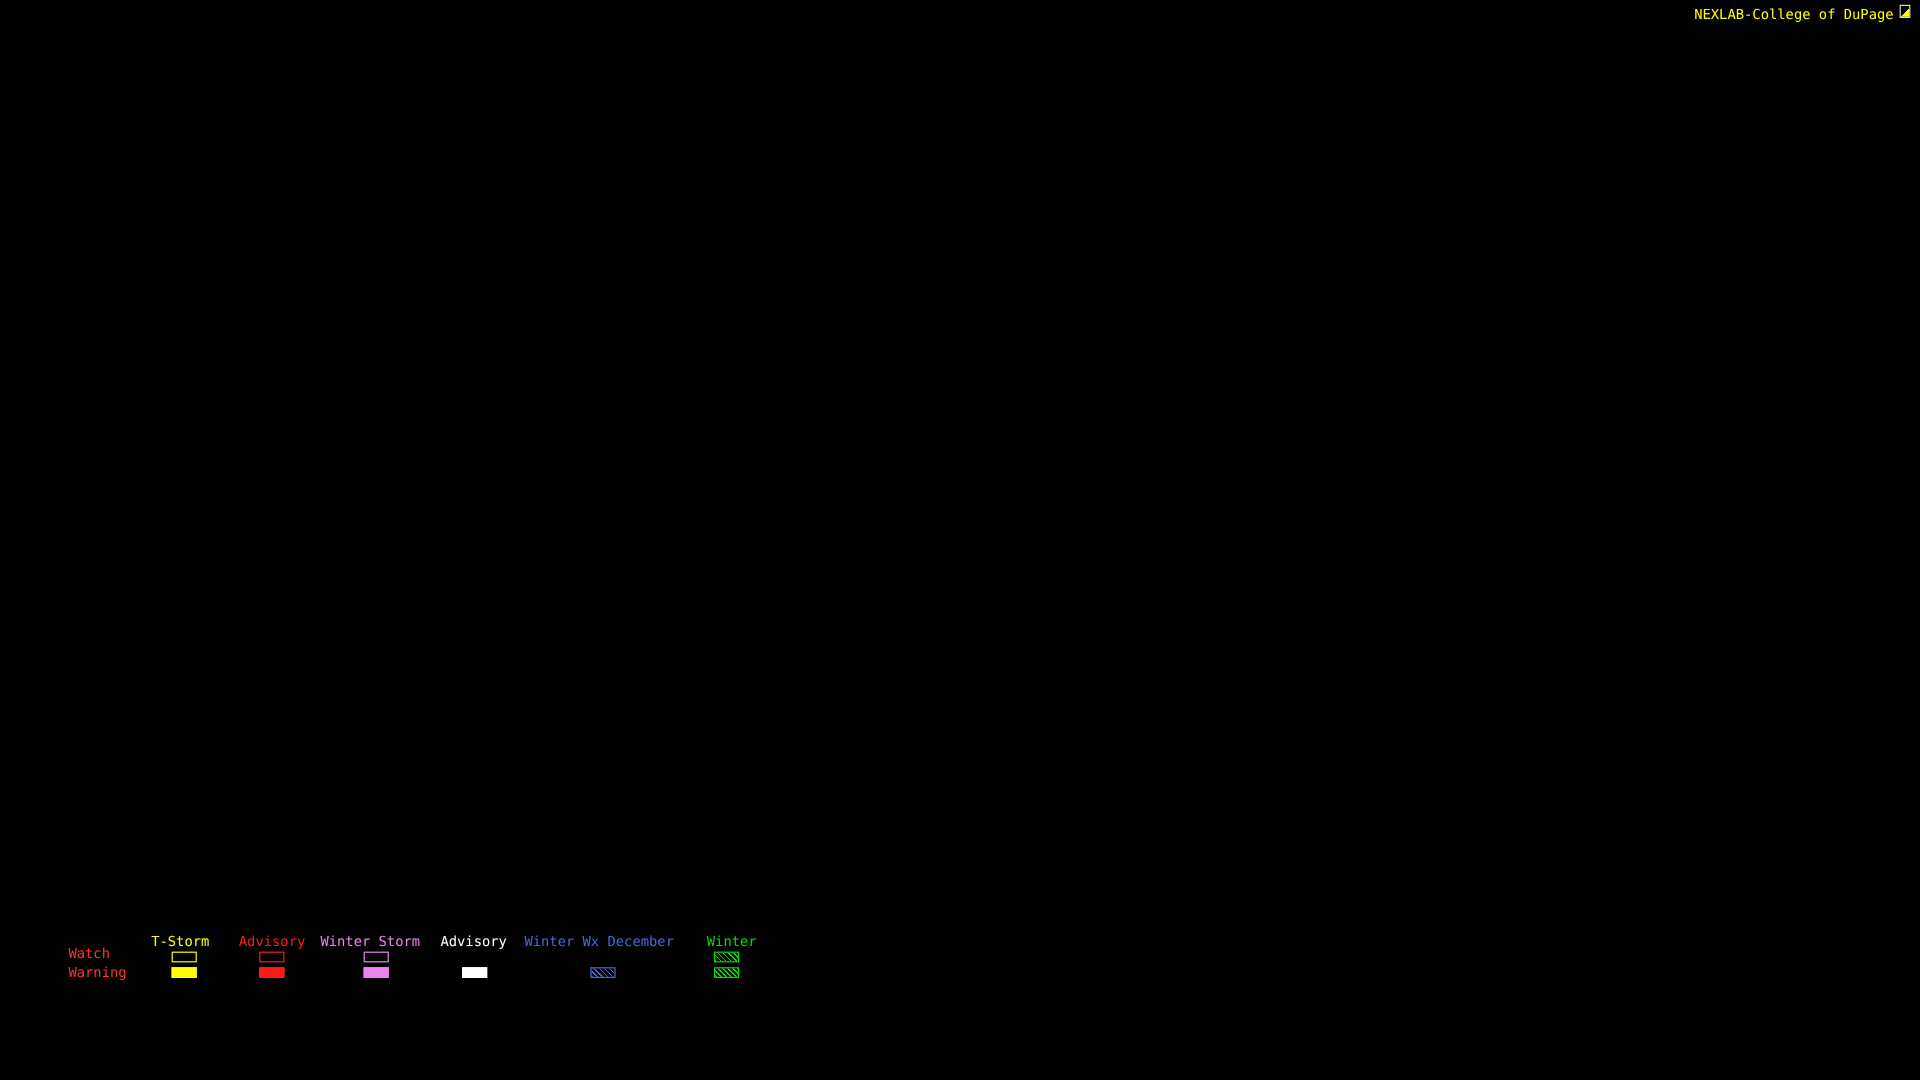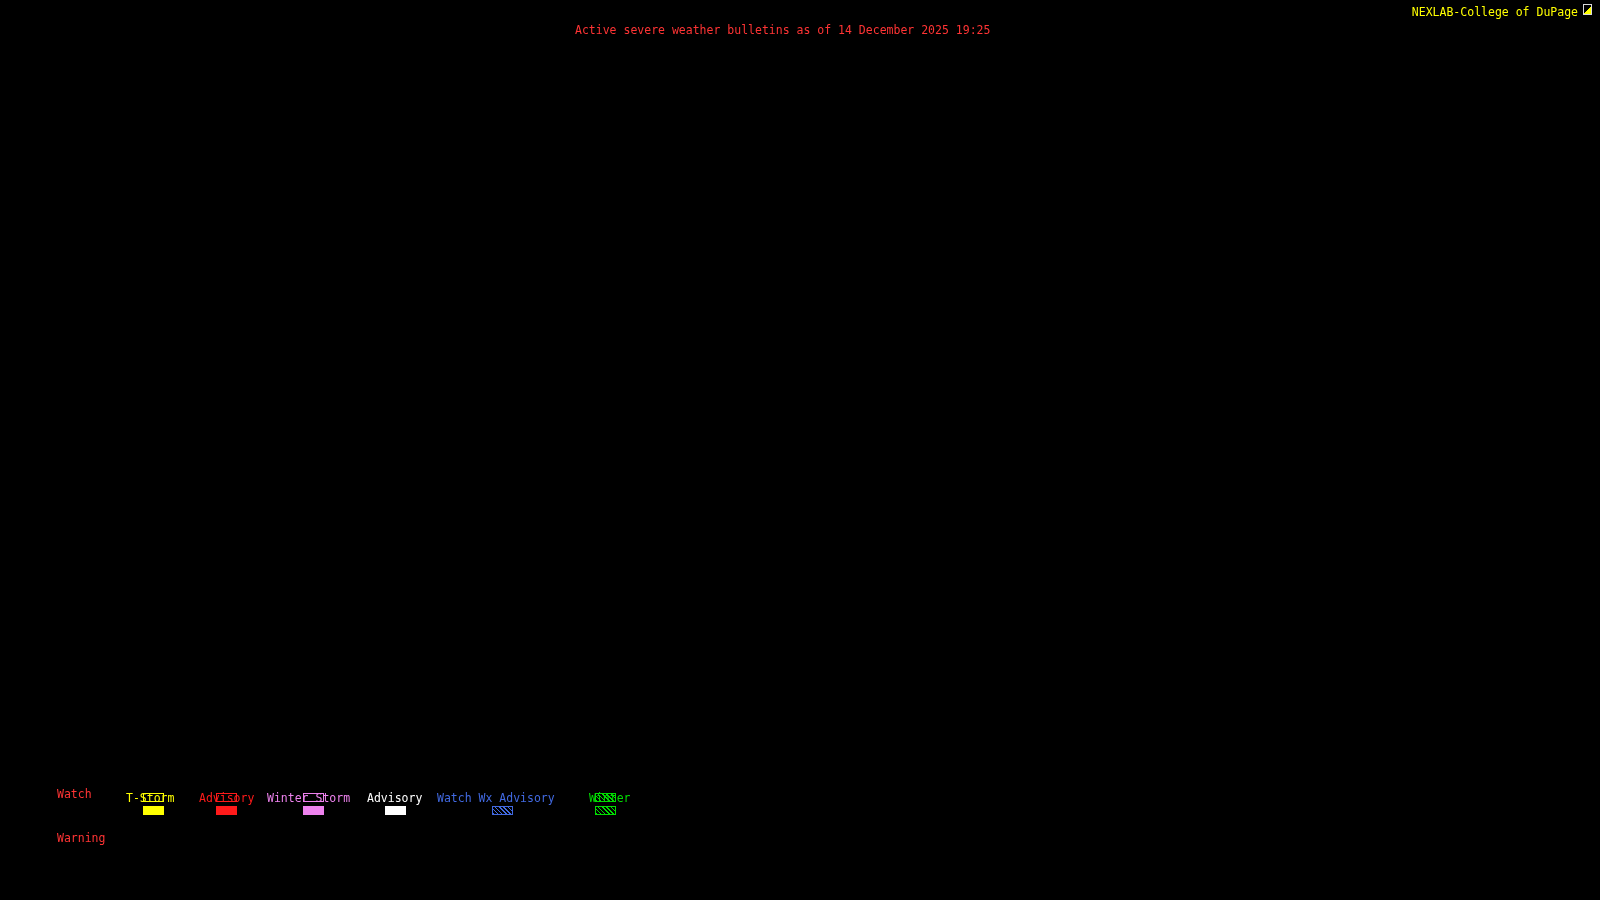--- a/index.html
+++ b/index.html
@@ -24,44 +24,43 @@
     background:linear-gradient(135deg, transparent 55%, #ffff00 55%);
   }
   .bulletin-title {
     position:absolute; top:23px; left:575px;
     white-space:nowrap;
   }
 
   .legend { position:absolute; inset:0; }
   .rowlab { position:absolute; left:57px; white-space:nowrap; }
   .rowlab.watch-row { top:787px; }
-  .rowlab.warning-row { top:803px;margin-top:28px; }
+  .rowlab.warning-row { top:803px; }
 
-  .col-label { position:absolute; top:777px; white-space:nowrap;margin-top:14px; }
+  .col-label { position:absolute; top:777px; white-space:nowrap; }
 
   .swatch {
     position:absolute;
     width:21px; height:9px;
     border:1px solid transparent;
     background:transparent;
   }
   .swatch.watch { top:793px; }
   .swatch.warning { top:806px; }
 </style>
 </head>
 <body>
 
 <div class="screen">
 
   <div class="map-area"></div>
 
   <div class="station-id" style="color: rgb(255, 255, 0); text-align: center;">NEXLAB-College of DuPage</div>
   <span class="station-logo"></span>
 
-  <div class="bulletin-title" style="color: rgb(255, 52, 52);">Active severe weather bulletins as of 14 December 2025 19:25</div>
 
   <div class="legend">
 
     <div class="rowlab watch-row" style="color: rgb(255, 52, 52);">Watch</div>
     <div class="rowlab warning-row" style="color: rgb(255, 52, 52);">Warning</div>
 
     <div>
       <div class="col-label" style="left: 126px; color: rgb(255, 255, 0);">T-Storm</div>
       <div class="swatch watch" style="left: 143px; border-color: rgb(255, 255, 0); background: transparent;"></div>
       <div class="swatch warning" style="left: 143px; border-color: rgb(255, 255, 0); background: rgb(255, 255, 0);"></div>
@@ -79,21 +78,21 @@
       <div class="swatch warning" style="left: 303px; border-color: rgb(238, 130, 238); background: rgb(238, 130, 238);"></div>
     </div>
 
     <div>
       <div class="col-label" style="left: 367px; color: rgb(255, 255, 255);">Advisory</div>
 
       <div class="swatch warning" style="left: 385px; border-color: rgb(255, 255, 255); background: rgb(255, 255, 255);"></div>
     </div>
 
     <div>
-      <div class="col-label" style="left: 437px; color: rgb(65, 105, 225);">Watch Wx Advisory</div>
+      <div class="col-label" style="left: 437px; color: rgb(65, 105, 225);">Winter Wx December</div>
 
       <div class="swatch warning" style="left: 492px; border-color: rgb(65, 105, 225); background: repeating-linear-gradient(45deg, rgb(65, 105, 225) 0px, rgb(65, 105, 225) 1px, transparent 1px, transparent 3px);"></div>
     </div>
 
     <div>
       <div class="col-label" style="left: 589px; color: rgb(0, 221, 0);">Winter</div>
       <div class="swatch watch" style="left: 595px; border-color: rgb(0, 221, 0); background: repeating-linear-gradient(45deg, rgb(0, 221, 0) 0px, rgb(0, 221, 0) 1px, transparent 1px, transparent 3px);"></div>
       <div class="swatch warning" style="left: 595px; border-color: rgb(0, 221, 0); background: repeating-linear-gradient(45deg, rgb(0, 221, 0) 0px, rgb(0, 221, 0) 1px, transparent 1px, transparent 3px);"></div>
     </div>
 

